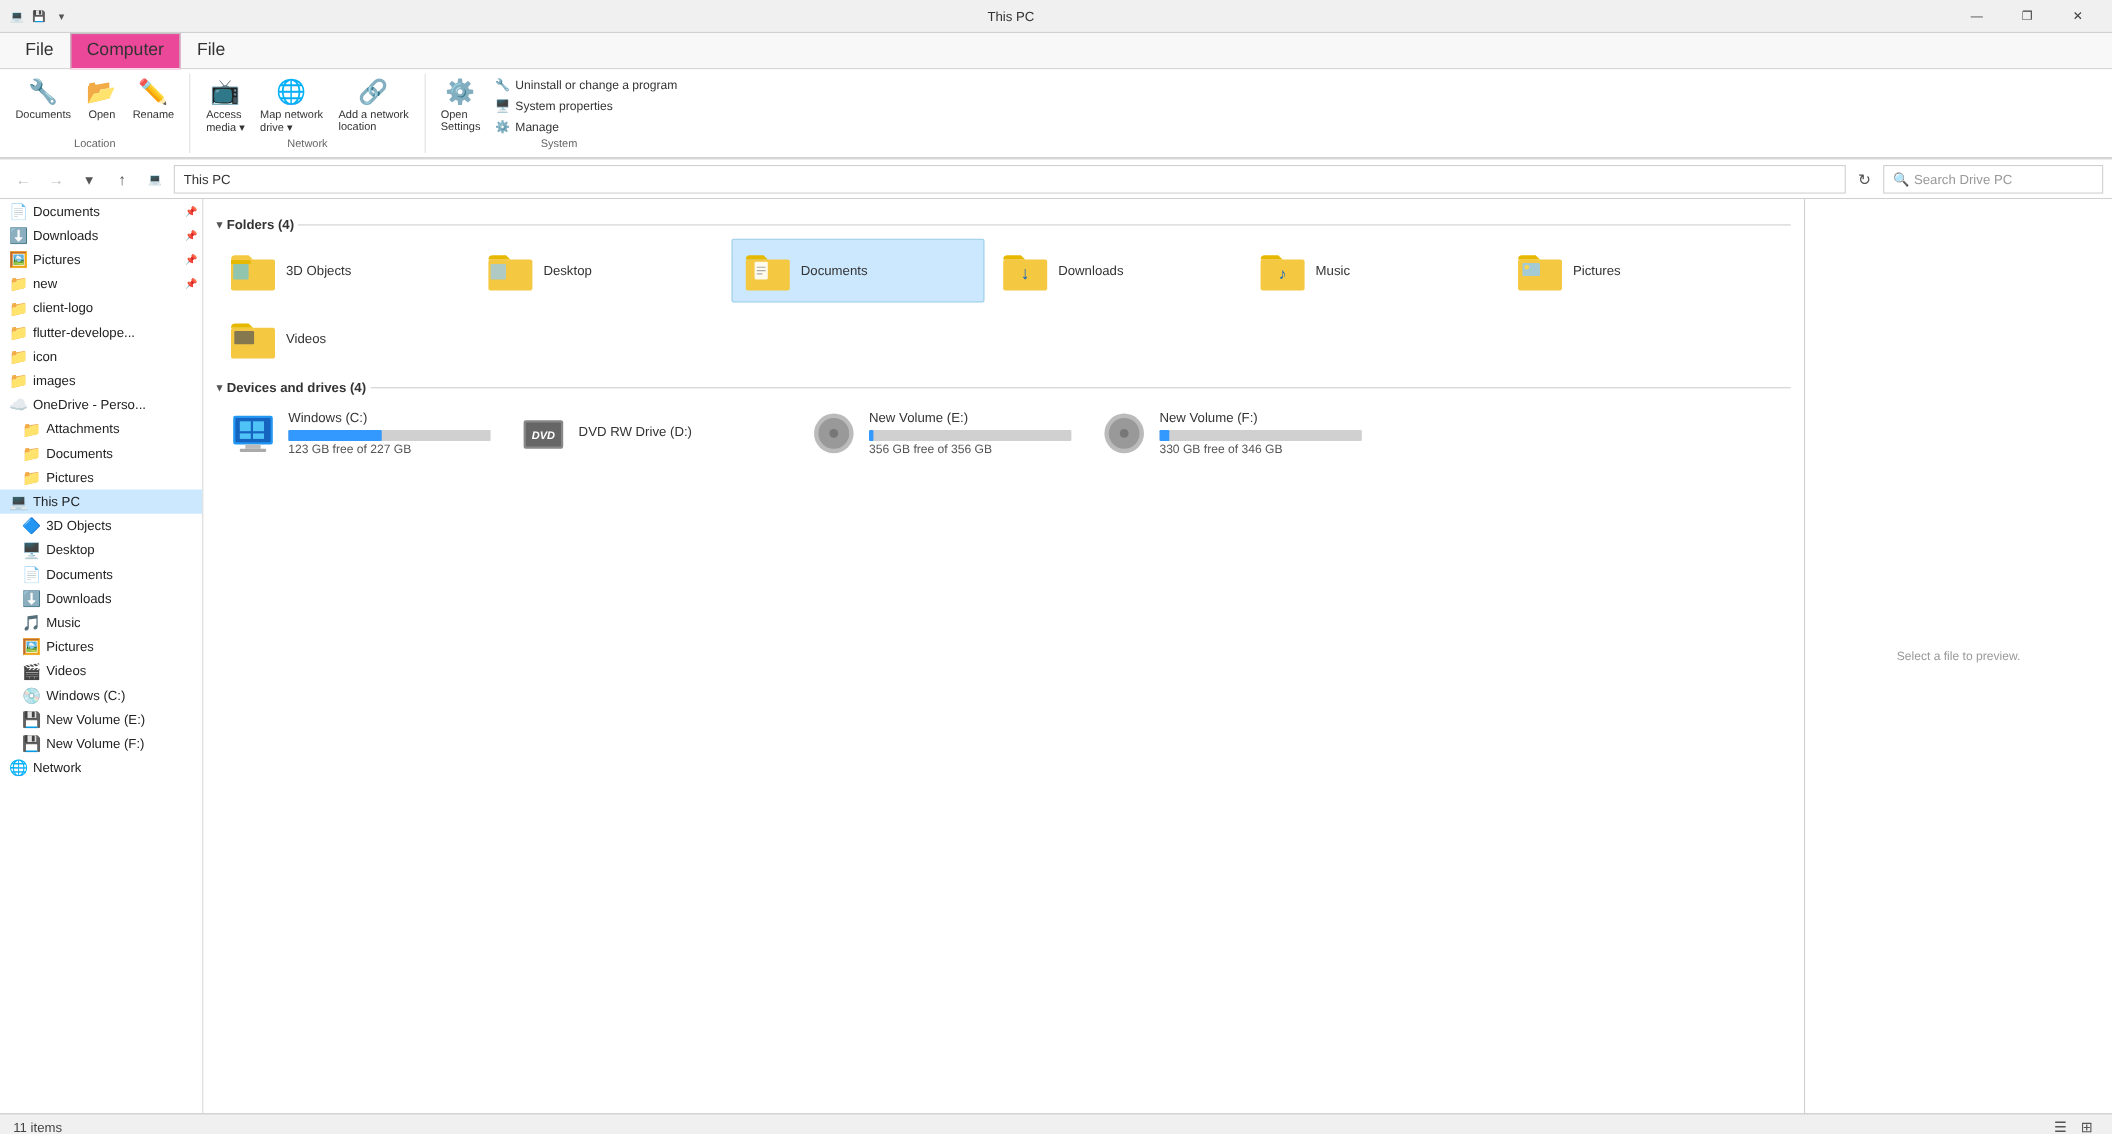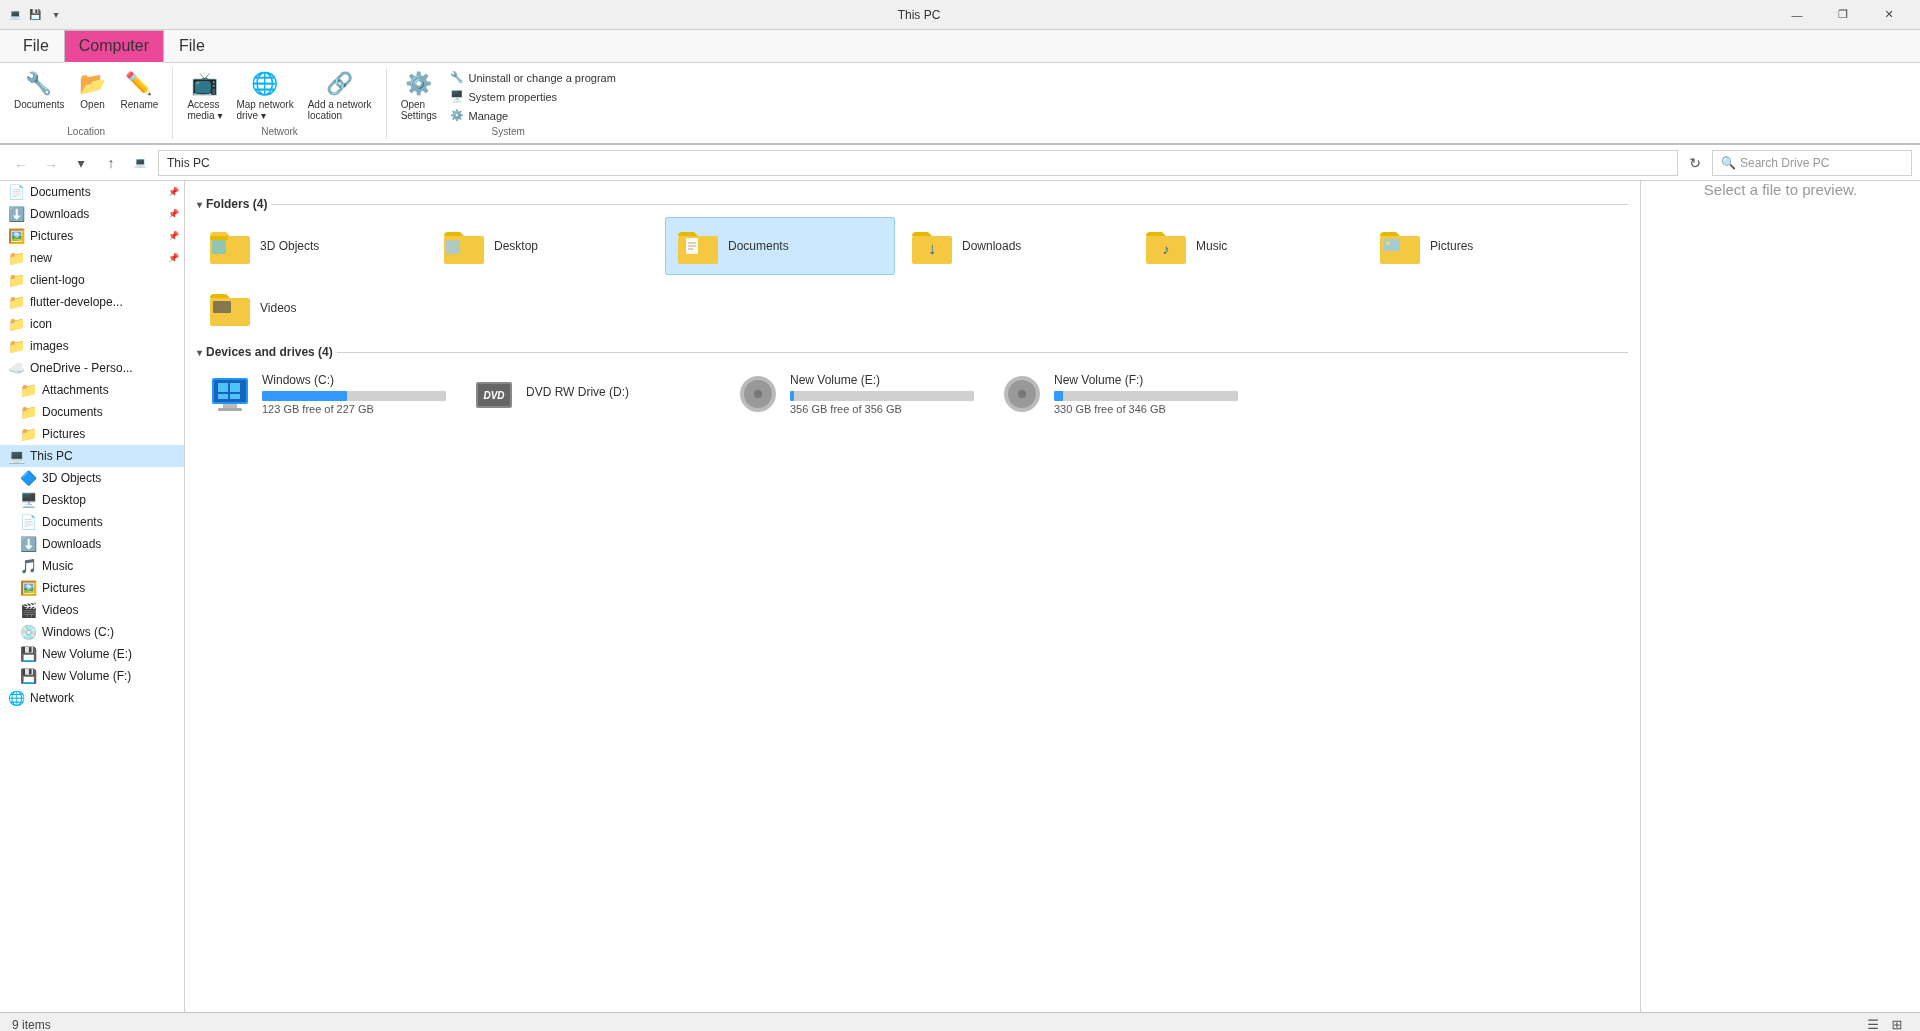--- a/index.html
+++ b/index.html
@@ -248,23 +248,24 @@
     .drive-bar-fill { height: 100%; border-radius: 1px; }
     .drive-bar-fill.blue { background: #3399ff; }
     .drive-free { font-size: 11px; color: #555; margin-top: 2px; }
 
     
     .preview-pane {
       width: 280px;
       background: white;
       border-left: 1px solid #d0d0d0;
       display: flex;
+      align-items: center;
       justify-content: center;
       color: #999;
-      font-size: 15px;
+      font-size: 11px;
       flex-shrink: 0;
     }
 
     
     .status-bar {
       height: 24px;
       background: #f0f0f0;
       border-top: 1px solid #c0c0c0;
       display: flex;
       align-items: center;
@@ -659,18 +660,18 @@
     </div>
   </div>
 
   <div class="preview-pane">
     <span>Select a file to preview.</span>
   </div>
 
 </div>
 
 <div class="status-bar">
-  <span>9 items</span>
+  <span>11 items</span>
   <div class="status-view-icons">
     <div class="status-view-btn">☰</div>
     <div class="status-view-btn">⊞</div>
   </div>
 </div>
 
 </body></html>

